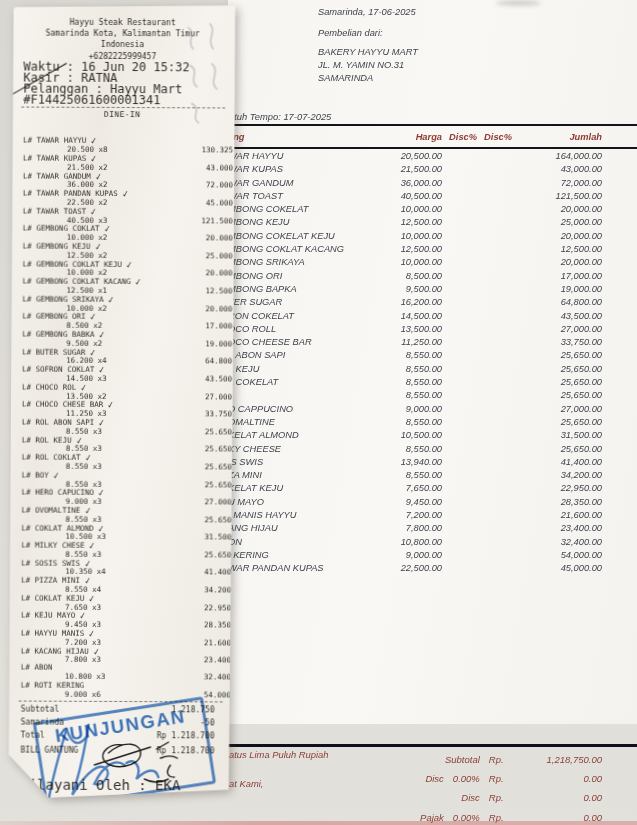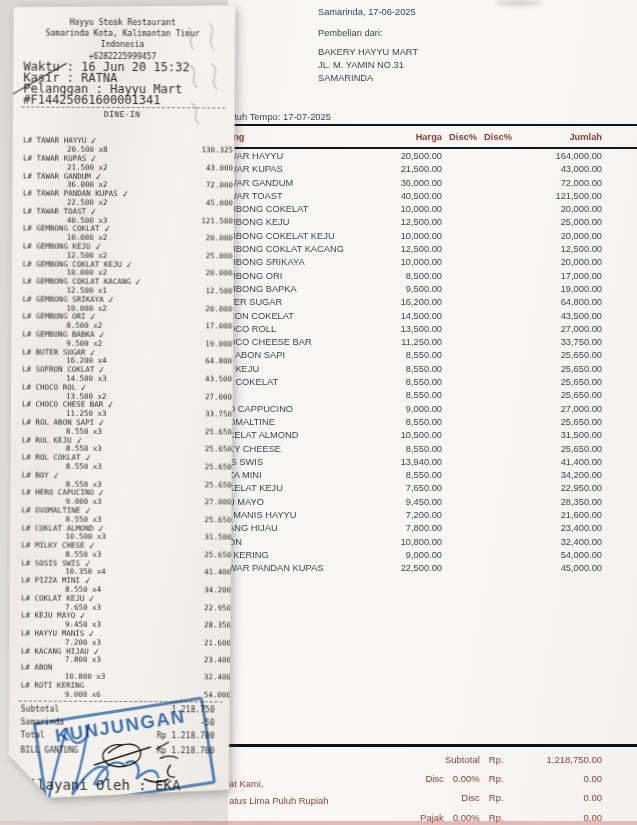--- a/index.html
+++ b/index.html
@@ -2,40 +2,40 @@
 <html><head>
 <meta charset="utf-8">
 <style>
   html,body{margin:0;padding:0;}
   body{width:637px;height:825px;overflow:hidden;background:#dbd9d4;
        font-family:"Liberation Sans",sans-serif;}
   .page{position:relative;width:637px;height:825px;background:
         linear-gradient(180deg,#d9d7d2 0%,#dedcd7 60%,#e3e1db 100%);}
 
   
-  .invoice{position:absolute;left:228px;top:0;width:409px;height:825px;
+  .invoice{position:absolute;left:228px;top:0;width:409px;height:724px;
            background:linear-gradient(100deg,#f6f5f2 0%,#f9f8f5 45%,#f3f2ee 100%);
-           color:#3f434c;font-size:9.3px;}
+           color:#3f434c;font-size:9.3px;font-style:italic;}
   .inv-head{position:absolute;left:90px;top:6px;line-height:13px;}
   .inv-date{margin-bottom:8px;}
   .inv-from{margin-bottom:6px;}
   .due{position:absolute;left:1px;top:111px;font-size:9.4px;}
   .hl{position:absolute;left:0;right:0;background:#14141b;}
   .hl1{top:124px;height:2px;}
   .hl2{top:147px;height:1.5px;}
   .hl3{top:744px;height:2.5px;background:#10101c;}
   .red{color:#8e3a33;font-weight:bold;}
   .thead{position:absolute;top:129px;left:0;right:0;display:flex;height:16px;line-height:16px;}
   .inv-rows{position:absolute;top:150px;left:0;right:0;}
   .inv-row{display:flex;height:13.3px;line-height:13.3px;}
   .cell-name{width:132px;white-space:nowrap;overflow:hidden;}
   .cell-harga{width:82px;text-align:right;}
   .cell-d1,.cell-d2{width:35px;text-align:right;}
   .cell-jumlah{flex:1;text-align:right;padding-right:35px;}
-  .words{position:absolute;left:1px;top:749px;color:#8a3f38;font-size:9.4px;margin-top:46px;}
+  .words{position:absolute;left:1px;top:749px;color:#8a3f38;font-size:9.4px;}
   .regards{position:absolute;left:1px;top:778px;color:#8a3f38;font-size:9.4px;}
   .inv-totals{position:absolute;top:750px;left:0;right:0;}
   .tot-row{display:flex;height:19.2px;line-height:19.2px;color:#8a3f38;padding-right:35px;font-size:9.5px;}
   .tot-group{width:258px;display:flex;justify-content:flex-end;gap:9px;}
   .tot-cur{width:30px;padding-left:9px;}
   .tot-amt{width:86px;text-align:right;}
   .smudge{position:absolute;left:268px;top:0;width:45px;height:6px;background:#777;
           opacity:.3;filter:blur(2px);border-radius:50%;}
   .pinkline{position:absolute;left:0;right:0;bottom:0;height:4px;
             background:linear-gradient(to right,rgba(190,120,110,.15),rgba(200,80,80,.4) 40%,rgba(200,80,80,.35));}

